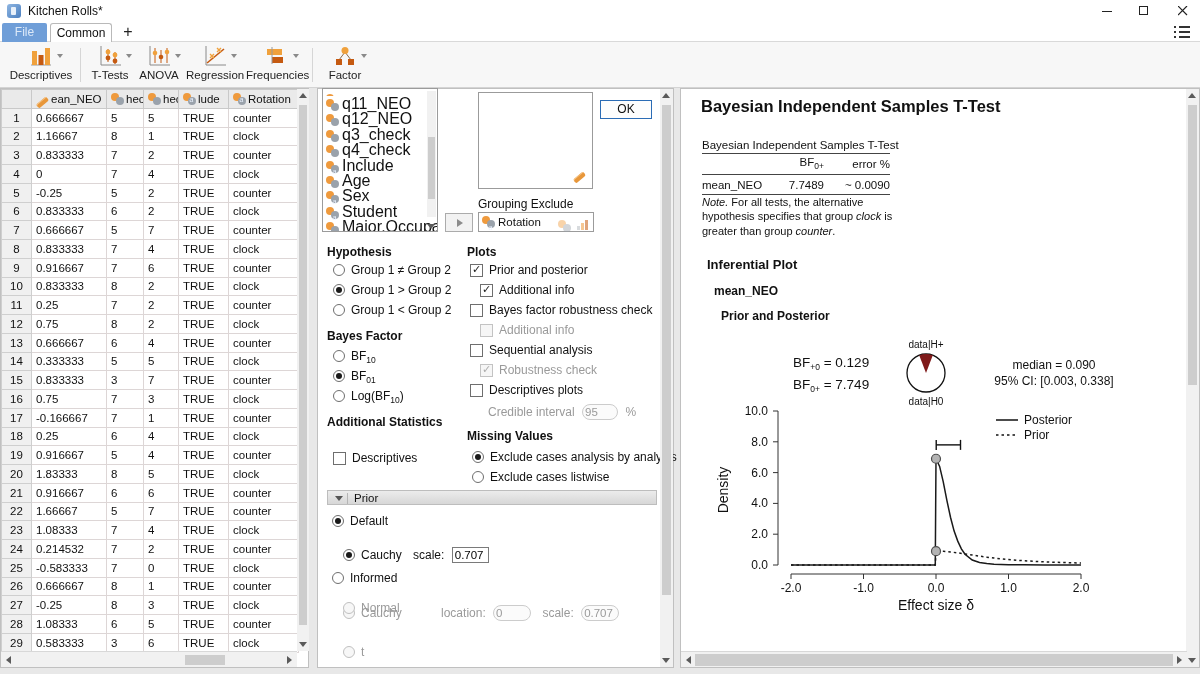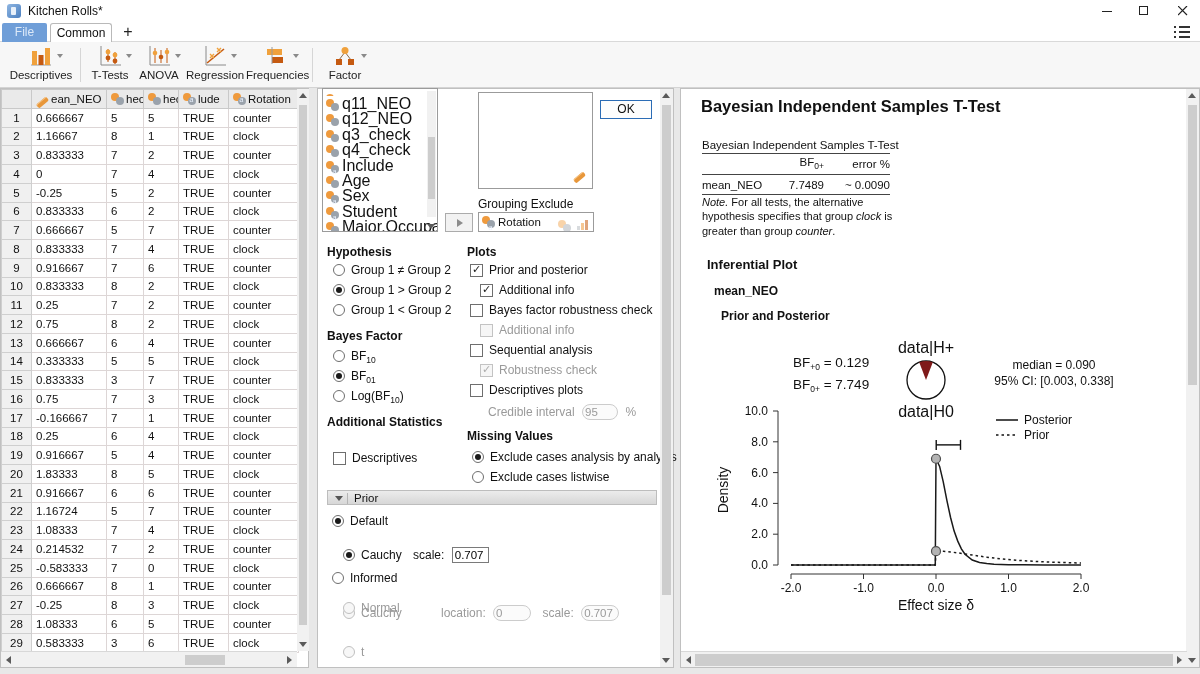--- a/index.html
+++ b/index.html
@@ -105,21 +105,21 @@
   #rt-caption { position:absolute; left:21px; top:50px; font-size:11.5px; }
   #rtable { position:absolute; left:21px; top:64px; width:188px; border-collapse:collapse; font-size:11.5px; }
   #rtable th { font-weight:normal; border-top:1px solid #444; border-bottom:1px solid #444; padding:2px 0 3px; }
   #rtable td { padding:4px 0 3px; border-bottom:1px solid #444; }
   #rtable .r { text-align:right; }
   #res-note { position:absolute; left:21px; top:106px; width:198px; font-size:11px; line-height:1.3; }
   .it { font-style:italic; }
   .rhead1 { position:absolute; font-weight:bold; font-size:13px; }
   .rhead2 { position:absolute; font-weight:bold; font-size:12px; }
   #bf-lines { position:absolute; left:112px; top:265px; font-size:13.5px; text-align:left; line-height:17px; }
-  #pizza { position:absolute; left:202px; top:250px; width:86px; text-align:center; font-size:16px; }
+  #pizza { position:absolute; left:202px; top:250px; width:86px; text-align:center; font-size:10px; }
   #median-box { position:absolute; left:283px; top:268px; width:180px; font-size:12px; text-align:center; line-height:16px; }
   #plot-wrap { position:absolute; left:15px; top:306px; width:480px; height:235px; }
 </style>
 </head>
 <body>
 
 <div id="titlebar">
   <div id="app-icon"></div>
   <div id="win-title">Kitchen Rolls*</div>
   <div class="winbtn" id="btn-min">
@@ -402,21 +402,21 @@
         <tr>
           <td class="rn">21</td>
           <td>0.916667</td>
           <td>6</td>
           <td>6</td>
           <td>TRUE</td>
           <td>counter</td>
         </tr>
         <tr>
           <td class="rn">22</td>
-          <td>1.16724</td>
+          <td>1.66667</td>
           <td>5</td>
           <td>7</td>
           <td>TRUE</td>
           <td>counter</td>
         </tr>
         <tr>
           <td class="rn">23</td>
           <td>1.08333</td>
           <td>7</td>
           <td>4</td>

